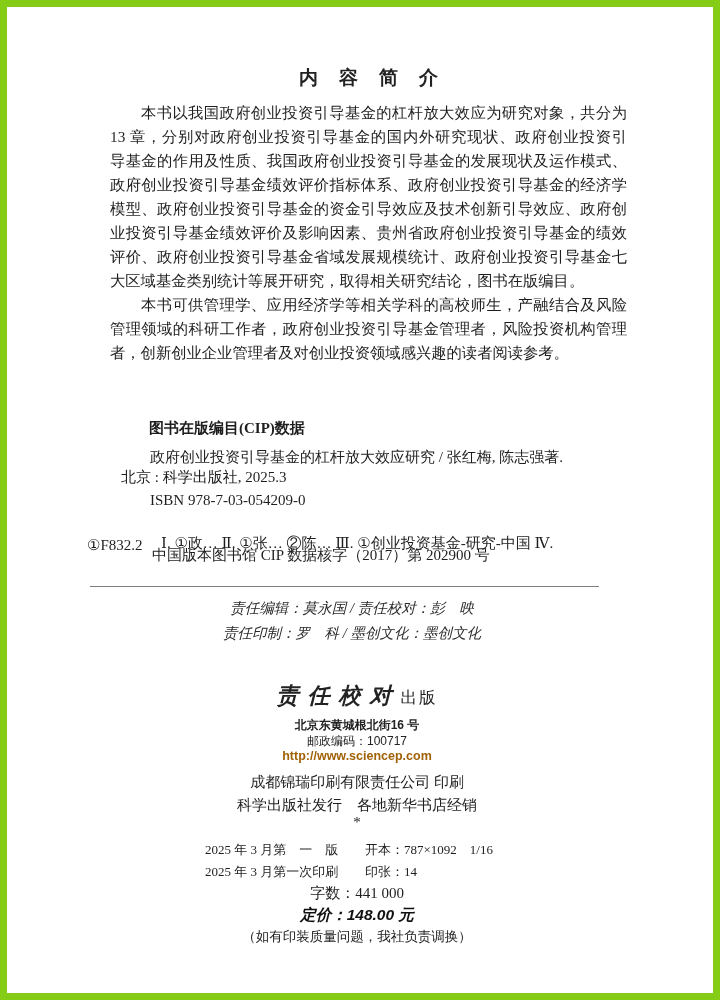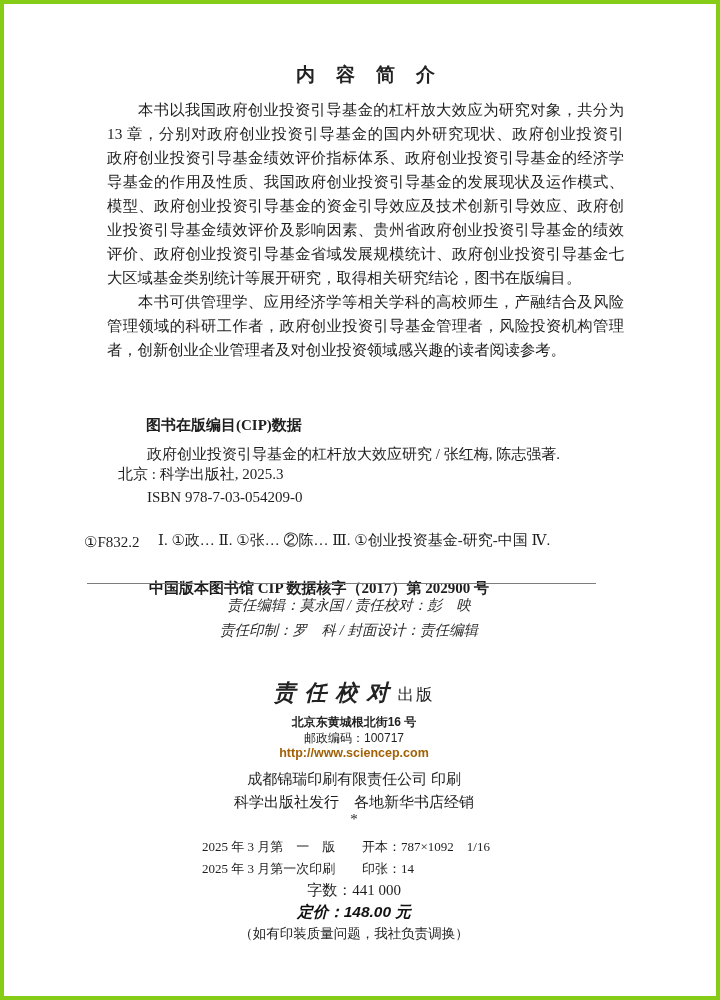--- a/index.html
+++ b/index.html
@@ -1,19 +1,19 @@
 <!DOCTYPE html>
 <html><head>
 <meta charset="utf-8">
 <style>
   html,body { margin:0; padding:0; background:#ffffff; }
   .page {
     position:relative; width:720px; height:1000px; background:#ffffff;
     font-family:"Liberation Serif","DejaVu Serif",serif;
-    color:#1e1e1e; box-sizing:border-box; border:4px solid #84cc16; overflow:hidden;
+    color:#1e1e1e; box-sizing:border-box; border:7px solid #84cc16; overflow:hidden;
   }
   .page-title {
     position:absolute; left:103px; top:58px; width:517px;
     text-align:center; font-size:19px; font-weight:bold;
     letter-spacing:21px; text-indent:21px; white-space:nowrap; color:#222;
   }
   .bodytext { position:absolute; left:103px; top:94px; width:517px; font-size:15.3px; }
   .bl { height:24px; line-height:24px; text-align:justify; text-align-last:justify; overflow:hidden; }
   .bl.indent { text-indent:31px; }
   .bl.endline { text-align:left; text-align-last:left; }
@@ -38,43 +38,43 @@
 </head>
 <body>
 
 <div class="page">
 
   <div class="page-title">内容简介</div>
 
   <div class="bodytext">
     <div class="bl indent">本书以我国政府创业投资引导基金的杠杆放大效应为研究对象，共分为</div>
     <div class="bl">13 章，分别对政府创业投资引导基金的国内外研究现状、政府创业投资引</div>
+    <div class="bl">导基金的作用及性质、我国政府创业投资引导基金的发展现状及运作模式、</div>
     <div class="bl">政府创业投资引导基金绩效评价指标体系、政府创业投资引导基金的经济学</div>
-    <div class="bl">导基金的作用及性质、我国政府创业投资引导基金的发展现状及运作模式、</div>
     <div class="bl">模型、政府创业投资引导基金的资金引导效应及技术创新引导效应、政府创</div>
     <div class="bl">业投资引导基金绩效评价及影响因素、贵州省政府创业投资引导基金的绩效</div>
     <div class="bl">评价、政府创业投资引导基金省域发展规模统计、政府创业投资引导基金七</div>
     <div class="bl endline">大区域基金类别统计等展开研究，取得相关研究结论，图书在版编目。</div>
     <div class="bl indent">本书可供管理学、应用经济学等相关学科的高校师生，产融结合及风险</div>
     <div class="bl">管理领域的科研工作者，政府创业投资引导基金管理者，风险投资机构管理</div>
     <div class="bl endline">者，创新创业企业管理者及对创业投资领域感兴趣的读者阅读参考。</div>
   </div>
 
   <div class="cip-row cip-head" style="left:142px; top:411px;">图书在版编目(CIP)数据</div>
   <div class="cip-row" style="left:143px; top:440px;">政府创业投资引导基金的杠杆放大效应研究 / 张红梅, 陈志强著.</div>
   <div class="cip-row" style="left:114px; top:460px;">北京 : 科学出版社, 2025.3</div>
   <div class="cip-row" style="left:143px; top:483px;">ISBN 978-7-03-054209-0</div>
   <div class="cip-row" style="left:154px; top:506px;margin-top:20px;">Ⅰ. ①政… Ⅱ. ①张… ②陈… Ⅲ. ①创业投资基金-研究-中国 Ⅳ.</div>
   <div class="cip-row" style="left:80px; top:528px;">①F832.2</div>
-  <div class="cip-row" style="left:145px; top:574px;font-weight:bold;">中国版本图书馆 CIP 数据核字（2017）第 202900 号</div>
+  <div class="cip-row" style="left:145px; top:538px;">中国版本图书馆 CIP 数据核字（2017）第 202900 号</div>
 
   <div class="rule"></div>
 
   <div class="staff-row" style="top:592px;">责任编辑：莫永国 / 责任校对：彭　映</div>
-  <div class="staff-row" style="top:617px;">责任印制：罗　科 / 封面设计：责任编辑</div>
+  <div class="staff-row" style="top:617px;">责任印制：罗　科 / 墨创文化：墨创文化</div>
 
   <div class="center-row" style="top:674px;">
     <span class="pub-name">责任校对</span><span class="pub-suffix">出版</span>
   </div>
   <div class="center-row pub-small" style="top:710px;">北京东黄城根北街16 号</div>
   <div class="center-row pub-post" style="top:726px;">邮政编码：100717</div>
   <div class="center-row pub-url" style="top:742px;">http://www.sciencep.com</div>
 
   <div class="center-row info" style="top:766px;">成都锦瑞印刷有限责任公司 印刷</div>
   <div class="center-row info" style="top:789px;">科学出版社发行　各地新华书店经销</div>

